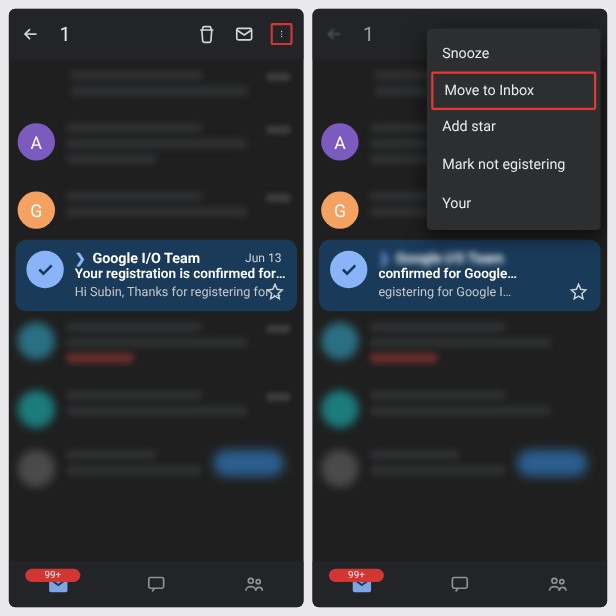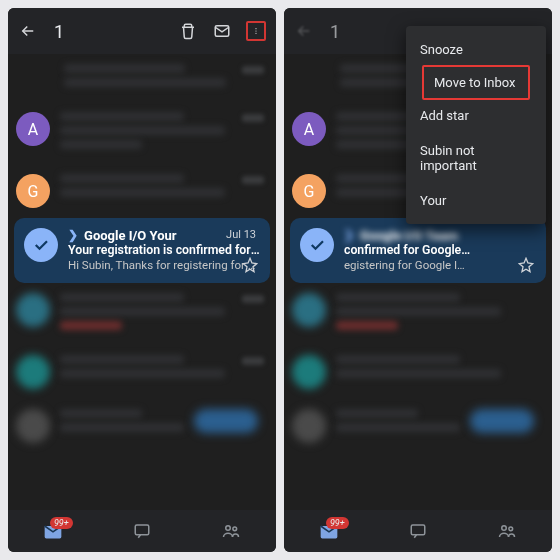--- a/index.html
+++ b/index.html
@@ -77,43 +77,43 @@
   .date { position:absolute; right:14px; top:10px; font-size:11px; color:#cfd3d8;}
   .star { position:absolute; right:12px; bottom:10px; }
   .arrow { color:#8ab4f8; font-size:12px; }
   .bottombar {
     position:absolute; bottom:0; left:0; right:0;
     height:42px; background:#232427;
     display:flex; align-items:center; justify-content:space-around;
   }
   .mailbadge { position:relative; }
   .badge { position:absolute; top:-4px; right:-10px; background:#e53935; color:#fff; font-size:9px;
-           border-radius:8px; padding:0 4px; line-height:12px;font-style:italic; }
+           border-radius:8px; padding:0 17px; line-height:12px; }
   .pill { position:absolute; right:18px; width:64px; height:24px; border-radius:12px; background:#2b5f8f; filter:blur(5px);}
   
   
   .menu {
     position:absolute;
     top:18px; right:6px;
-    width:140px;
+    width:158px;
     background:#2d2e30;
     border-radius:4px;
     box-shadow: 0 6px 18px rgba(0,0,0,.6);
     padding:6px 0;
     font-size:13px;
     z-index:5;
   }
   .menu .mi {
     padding:10px 14px;
     color:#e8eaed;
   }
   .menu .mi.hl {
     border:2px solid #e53935;
     border-radius:2px;
-    margin: -2px 16px;
+    margin: -2px 4px;
     padding:8px 10px;
   }
   .dim-topbar { background:#232427; }
   .dim-topbar .icn { opacity:.25; filter:blur(1px); }
   .dim-topbar .count { opacity:.6; }
   .rightphone .sel-row { filter:none; }
   .rightphone .sel-body .from { filter: blur(3px); }
 </style>
 </head>
 <body>
@@ -184,26 +184,26 @@
 
       <div class="row sel-row">
         <div class="avatar">
           <svg width="18" height="18" viewBox="0 0 24 24" fill="none" stroke="#103a63" stroke-width="3">
               <path d="M5 12l5 5L20 7"></path>
             </svg>
         </div>
         <div class="body sel-body">
           <div class="from">
               <span class="arrow">❯</span>
-              <span>Google I/O Your</span>
+              <span>Google I/O Team</span>
             </div>
           <div class="subj">Your registration is confirmed for Google…</div>
           <div class="prev">Hi Subin, Thanks for registering for Google I…</div>
         </div>
-        <span class="date">Jul 13</span>
+        <span class="date">Jun 13</span>
         <span class="star">
           <svg width="16" height="16" viewBox="0 0 24 24" fill="none" stroke="#cfd3d8" stroke-width="2">
               <path d="M12 2l2.9 6.9L22 10l-5.5 4.8L18 22l-6-3.6L6 22l1.5-7.2L2 10l7.1-1.1z"></path>
             </svg>
         </span>
       </div>
 
       <div class="row">
         <div class="avatar" style="background:#2a6f82; filter:blur(4px);"></div>
         <div class="body">
@@ -265,21 +265,21 @@
           </svg>
       </span>
       <span class="count">1</span>
       <span class="spacer"></span>
     </div>
 
     <div class="menu">
       <div class="mi">Snooze</div>
       <div class="mi hl">Move to Inbox</div>
       <div class="mi">Add star</div>
-      <div class="mi">Subin not important</div>
+      <div class="mi">Mark not egistering</div>
       <div class="mi">Your</div>
     </div>
 
     <div class="list">
       <div class="row" style="padding-left:56px;">
         <div class="body">
             <div class="blurline w60"></div>
             <div class="blurline w80"></div>
           </div>
       </div>

